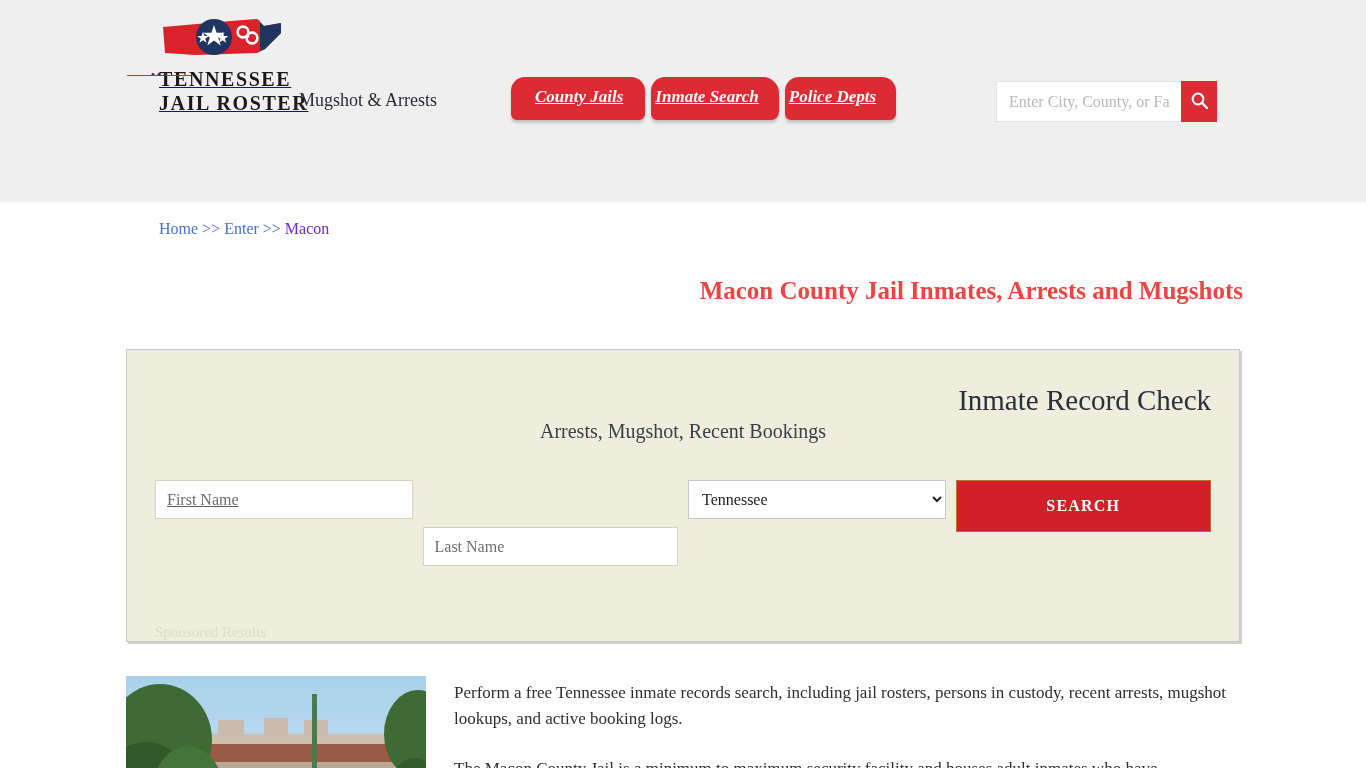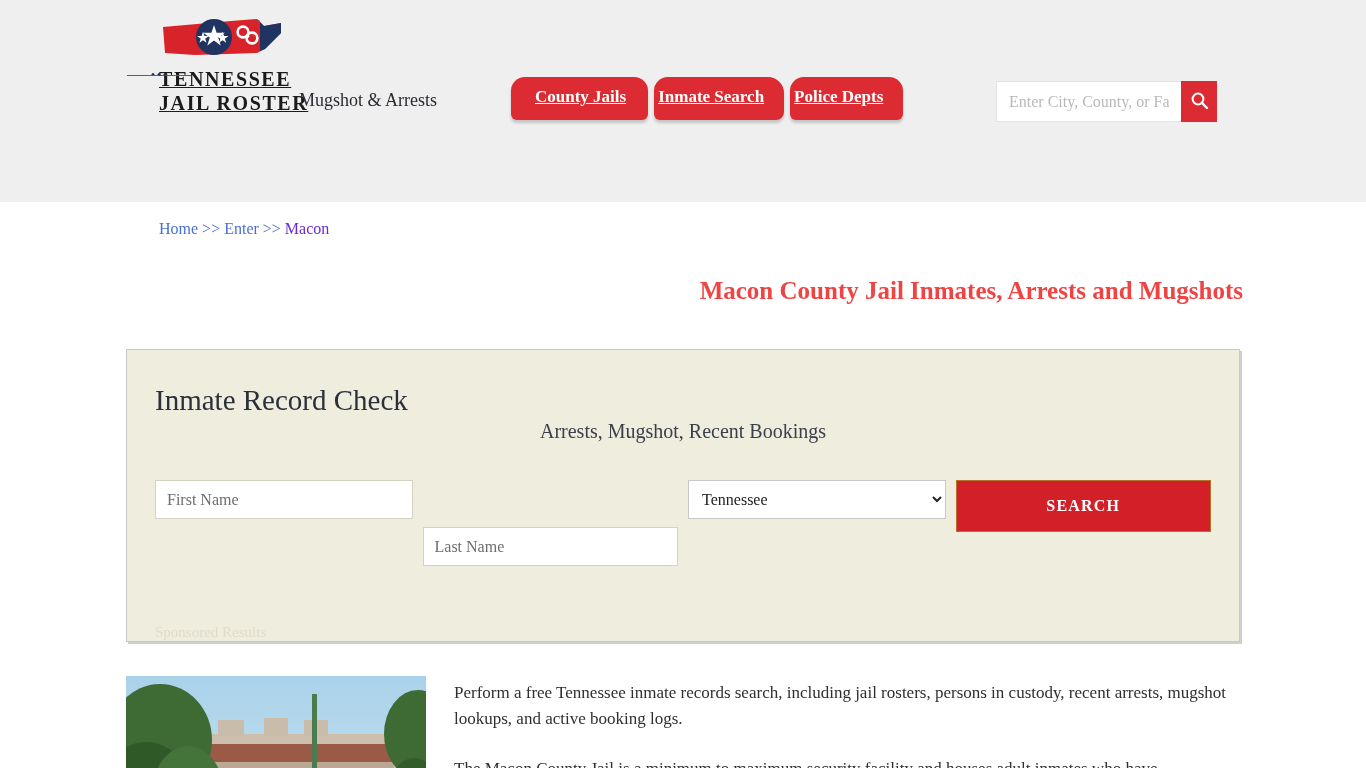--- a/index.html
+++ b/index.html
@@ -104,20 +104,21 @@
     font-family: "Liberation Serif", serif;
     font-weight: bold;
     font-size: 17px;
     padding: 10px 20px 13px 4px;
     border-radius: 14px 14px 6px 6px;
     margin-right: 6px;
     box-shadow: 0 3px 3px rgba(0,0,0,0.18);
     white-space: nowrap;
     cursor: pointer;
     line-height: 20px;
+    font-style: italic;
   }
   .nav-tab.t1 { padding-left: 24px; padding-right: 22px; }
   .nav-tab.t3 { border-radius: 14px 16px 8px 6px; }
 
   
   .header-search {
     position: absolute;
     right: 26px;
     top: 81px;
     display: flex;
@@ -180,21 +181,21 @@
   
   .record-panel {
     margin: 44px 3px 0 3px;
     background: #efeddd;
     border: 1px solid #c9c9c9;
     box-shadow: 2px 2px 0 0 #cfcfcf;
     padding: 33px 28px 0 28px;
     height: 293px;
   }
   .panel-title {
-    text-align: left;
+    text-align: right;
     font-size: 29px;
     color: #2b303a;
     font-family: "Liberation Serif", serif;
     line-height: 34px;
   }
   .panel-sub {
     text-align: center;
     font-size: 20px;
     color: #3a3f49;
     margin-top: 3px;
@@ -209,21 +210,21 @@
     height: 39px;
     border: 1px solid #d6d2c0;
     background: #fff;
     font-size: 16px;
     font-family: "Liberation Serif", serif;
     color: #5d5d5d;
     padding: 0 11px;
     outline: none;
   }
   .panel-form input::placeholder { color: #6e6e6e; }
-  #first-name { width: 259px; }
+  #first-name { width: 259px; text-decoration: underline; }
   #last-name { width: 257px; margin-top: 47px; }
   .panel-form select {
     width: 259px;
     height: 39px;
     border: 1px solid #c8c8c8;
     background: #fff;
     font-size: 16px;
     font-family: "Liberation Serif", serif;
     color: #222;
     padding: 0 9px;

